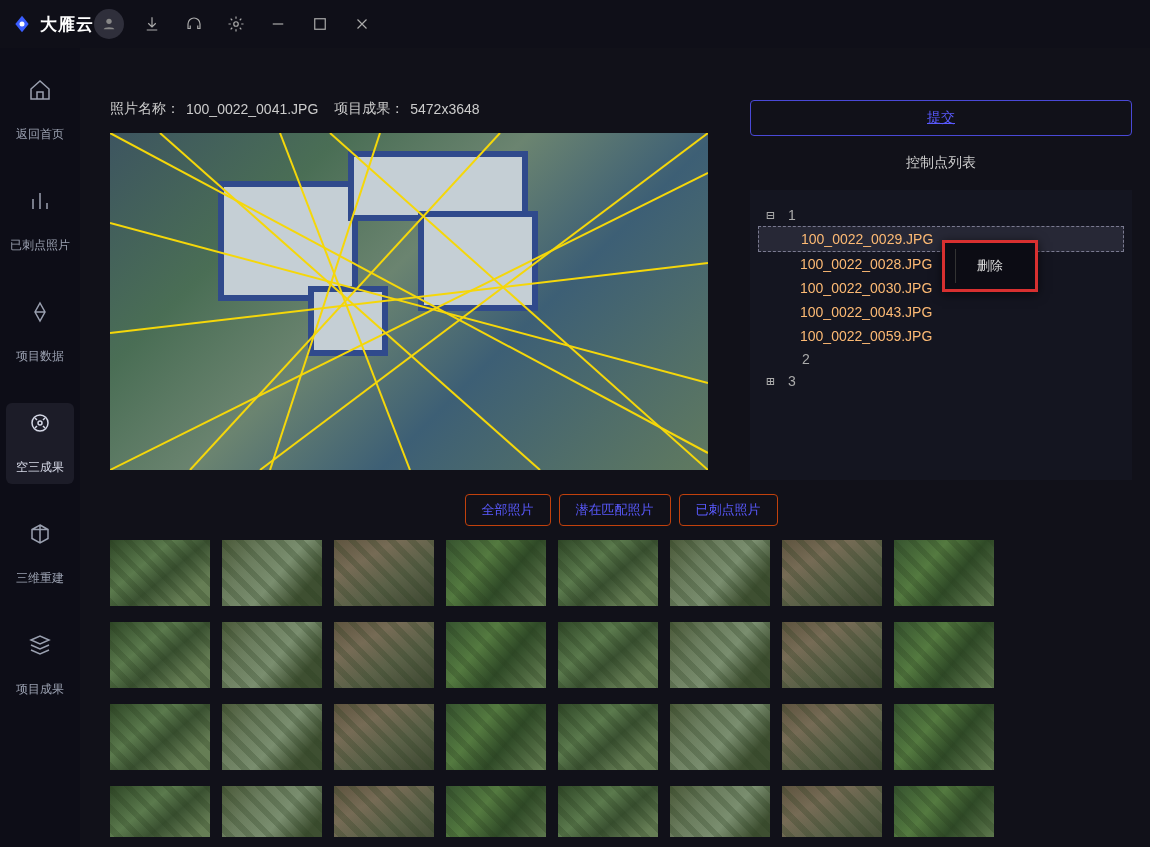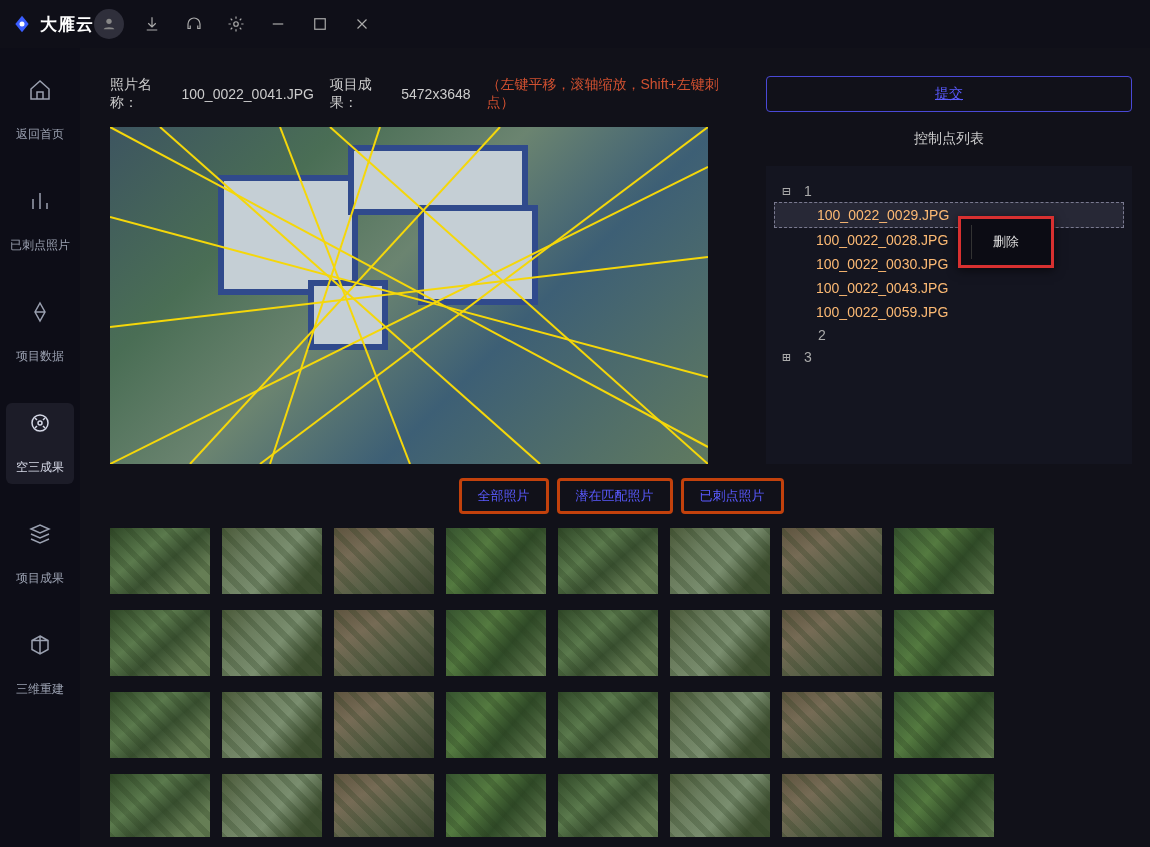--- a/index.html
+++ b/index.html
@@ -54,21 +54,21 @@
     .side-item svg { stroke:#9aa0b0; fill:none; stroke-width:1.5; }
     .side-item.active svg { stroke:#d5d8e6; }
     
     .main {
       flex:1;
       background:#111119;
       padding: 28px 18px 10px 30px;
       display:flex;
       flex-direction:column;
     }
-    .top-row { display:flex; gap:36px; }
+    .top-row { display:flex; gap:20px;margin-top:24px; }
     .left-col { flex:0 0 620px; }
     .right-col { flex:1; display:flex; flex-direction:column; }
     .info-line { font-size:14px; color:#ccc; margin-bottom:15px; display:flex; gap:6px; align-items:center;}
     .info-hint { color:#d05030; }
     .preview {
       width:598px;
       height:337px;
       background: linear-gradient(135deg,#3d5560 0%, #4a6e55 25%, #6b8470 45%, #3d5f75 65%, #607a5f 100%);
       position:relative;
       overflow:hidden;
@@ -131,21 +131,21 @@
       justify-content:center;
       color:#ddd;
       font-size:13px;
       box-shadow:0 2px 10px rgba(0,0,0,.6);
     }
     .context-menu::before{content:"";position:absolute;left:10px;top:6px;bottom:6px;width:1px;background:#333;}
     .tree-group.level2{ padding-left:22px;}
     
     .tab-row { display:flex; justify-content:center; gap:8px; margin:14px 0 14px; }
     .tab-btn {
-      border:3px solid #c2410c;
+      border:1px solid #c2410c;
       color:#5a5aff;
       padding:6px 16px;
       border-radius:4px;
       font-size:13px;
       cursor:pointer;
       background:transparent;
     }
     
     .grid-wrap { overflow-y:auto; padding-right:18px;}
     .grid-wrap::-webkit-scrollbar{width:12px;}
@@ -249,41 +249,41 @@
     <div class="side-item active">
       <svg width="24" height="24" viewBox="0 0 24 24">
           <circle cx="12" cy="12" r="8"></circle>
           <circle cx="12" cy="12" r="2"></circle>
           <path d="M7 7l2 2M17 7l-2 2M7 17l2-2M17 17l-2-2"></path>
         </svg>
       <span>空三成果</span>
     </div>
     <div class="side-item">
       <svg width="24" height="24" viewBox="0 0 24 24">
+          <path d="M12 3l8 4.5v9L12 21l-8-4.5v-9zM12 3v18M4 7.5l16 0"></path>
+        </svg>
+      <span>三维重建</span>
+    </div>
+    <div class="side-item">
+      <svg width="24" height="24" viewBox="0 0 24 24">
           <path d="M3 7l9-4 9 4-9 4zM3 12l9 4 9-4M3 17l9 4 9-4"></path>
         </svg>
       <span>项目成果</span>
-    </div>
-    <div class="side-item">
-      <svg width="24" height="24" viewBox="0 0 24 24">
-          <path d="M12 3l8 4.5v9L12 21l-8-4.5v-9zM12 3v18M4 7.5l16 0"></path>
-        </svg>
-      <span>三维重建</span>
     </div>
   </div>
 
   <div class="main">
     <div class="top-row">
       <div class="left-col">
         <div class="info-line">
           <span>照片名称：</span>
           <span>100_0022_0041.JPG</span>&nbsp;
           <span>项目成果：</span>
           <span>5472x3648</span>
-          &nbsp;<span class="info-hint">（左键平移，滚轴缩放，Shift+左键刺点）</span>
+          &nbsp;
         </div>
         <div class="preview">
           <div class="building">
             <div class="roof r1"></div>
               <div class="roof r2"></div>
               <div class="roof r3"></div>
               <div class="roof r4"></div>
           </div>
           <svg class="raylayer" viewBox="0 0 598 337">
             <line x1="0" y1="0" x2="598" y2="320"></line>

